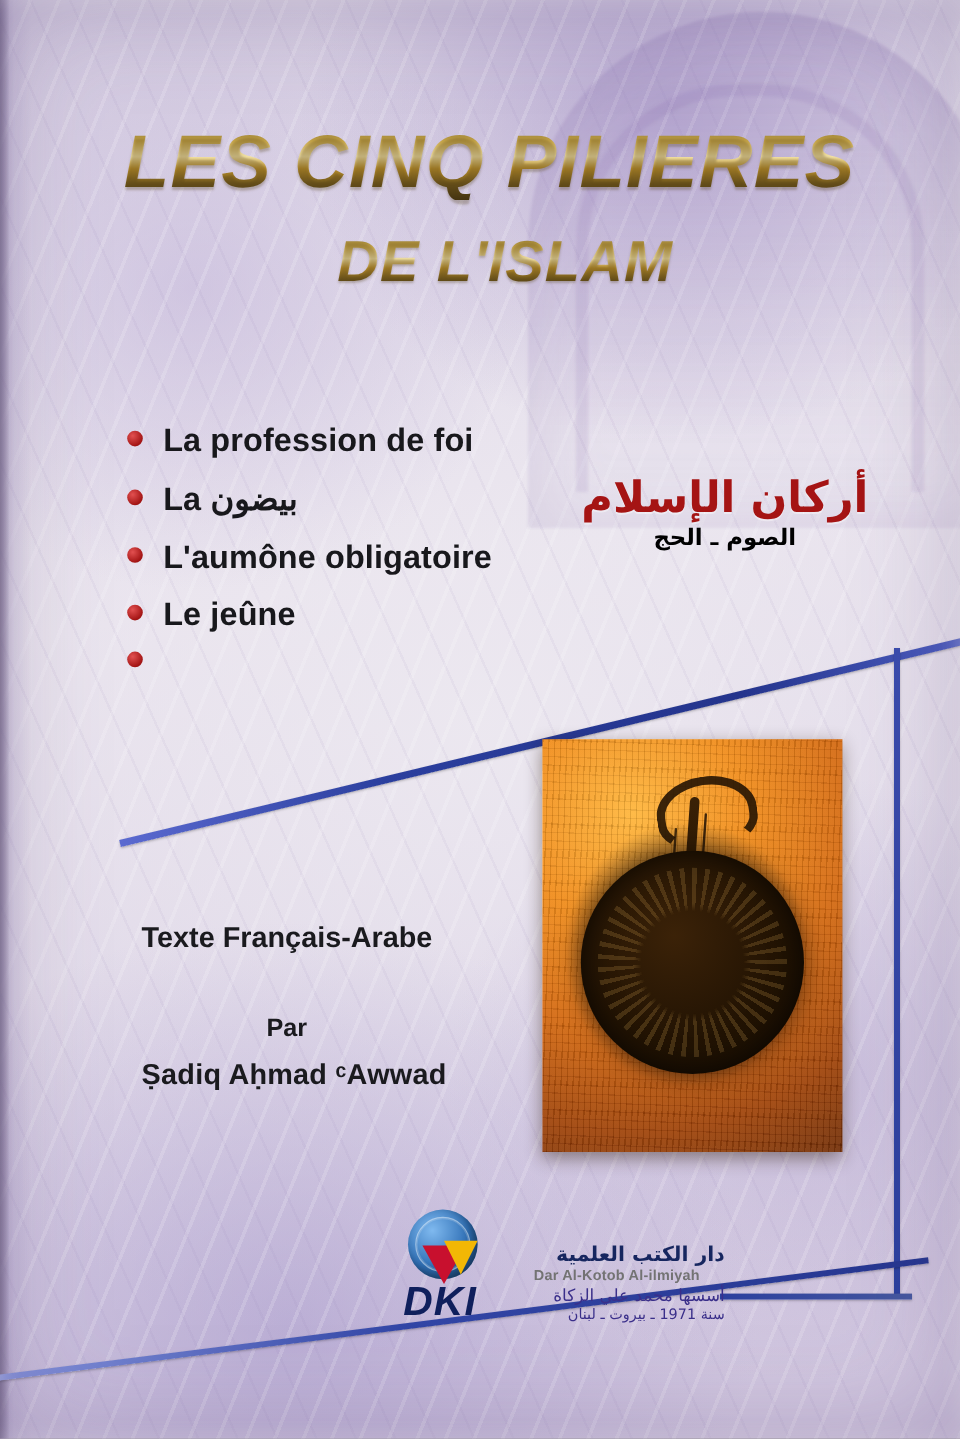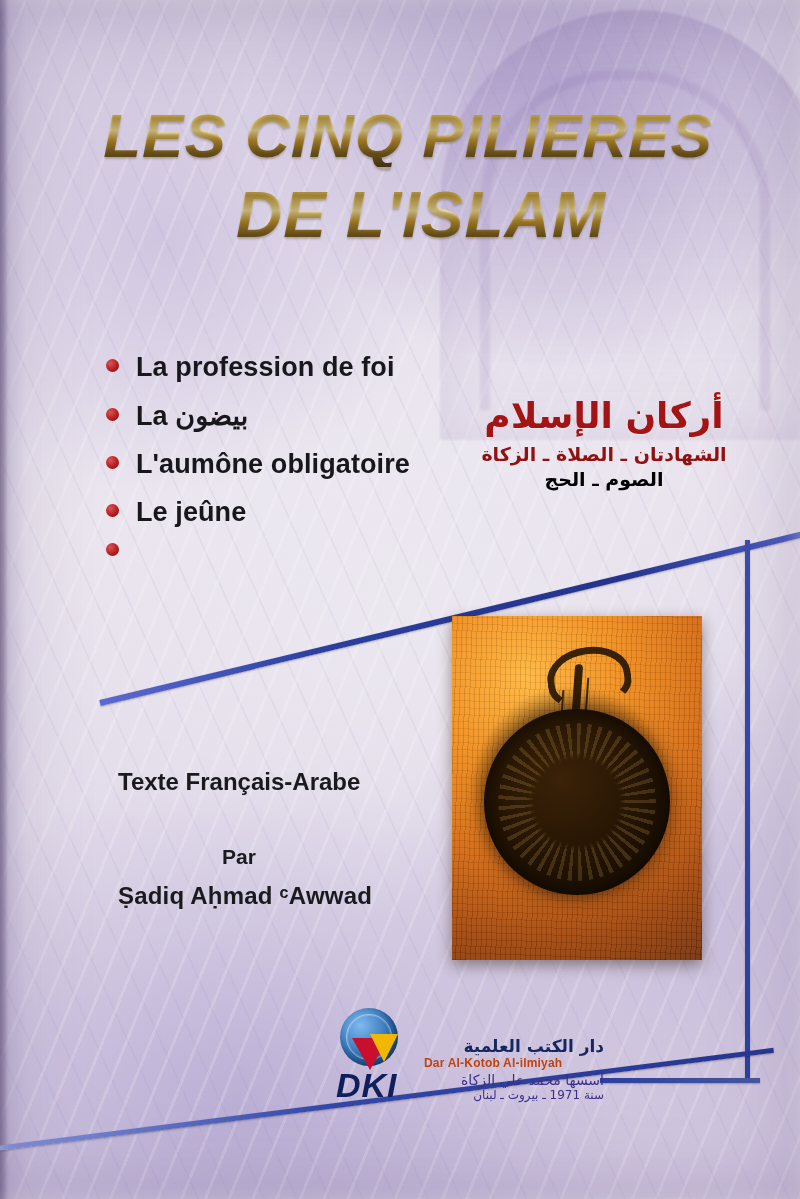--- a/index.html
+++ b/index.html
@@ -125,21 +125,21 @@
     letter-spacing: 1px;
     color: #4a3a1a;
     background: linear-gradient(180deg, #7a6326 0%, #c9a84a 22%, #f3e3a7 42%, #b98f2c 58%, #6d551c 78%, #3f3011 100%);
     -webkit-background-clip: text;
     background-clip: text;
     -webkit-text-fill-color: transparent;
     text-shadow: 0 2px 2px rgba(80,60,20,0.30);
     line-height: 1.02;
   }
   .title-1 { font-size: 62px; }
-  .title-2 { font-size: 64px; margin-top: 16px; padding-left: 26px; }
+  .title-2 { font-size: 48px; margin-top: 28px; padding-left: 26px; }
 
   
   .pillars {
     position: absolute;
     left: 106px;
     top: 352px;
     width: 420px;
   }
   .pillar {
     display: flex;
@@ -362,24 +362,24 @@
   }
   .pub-ar-1 {
     font-family: "DejaVu Sans", sans-serif;
     font-size: 17px;
     font-weight: 700;
     color: #16265f;
   }
   .pub-en {
     font-size: 12px;
     font-weight: 700;
-    color: #c2410c;
+    color: #737373;
     letter-spacing: .2px;
     direction: ltr;
-    text-align: left;
+    text-align: center;
   }
   .pub-ar-2 {
     font-family: "DejaVu Sans", sans-serif;
     font-size: 14px;
     color: #3a2f8a;
     margin-top: 2px;
   }
   .pub-ar-3 {
     font-family: "DejaVu Sans", sans-serif;
     font-size: 12px;
@@ -432,21 +432,20 @@
       <span class="bullet"></span>
       <span class="pillar-text">Le jeûne</span>
     </div>
     <div class="pillar">
       <span class="bullet"></span>
     </div>
   </div>
 
   <div class="arabic-block">
     <div class="arabic-main">أركان الإسلام</div>
-    <div class="arabic-sub">الشهادتان ـ الصلاة ـ الزكاة</div>
     <div class="arabic-sub2">الصوم ـ الحج</div>
   </div>
 
   <div class="plate">
     <div class="plate-swirl"></div>
     <div class="plate-stem"></div>
     <div class="plate-disc"></div>
   </div>
 
   <div class="subtitle">Texte Français-Arabe</div>

